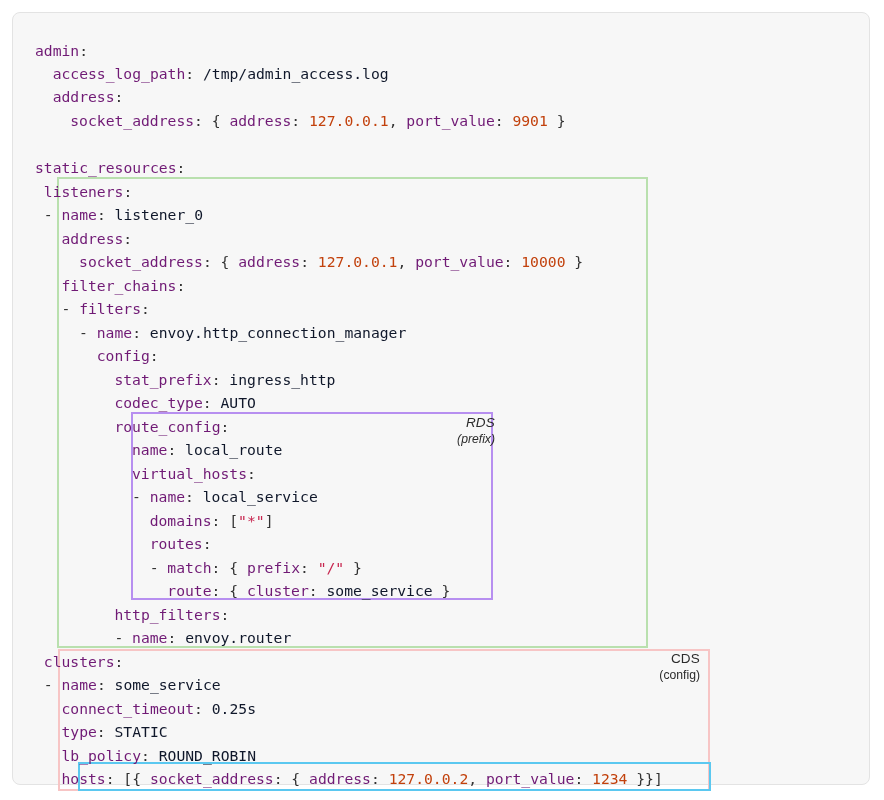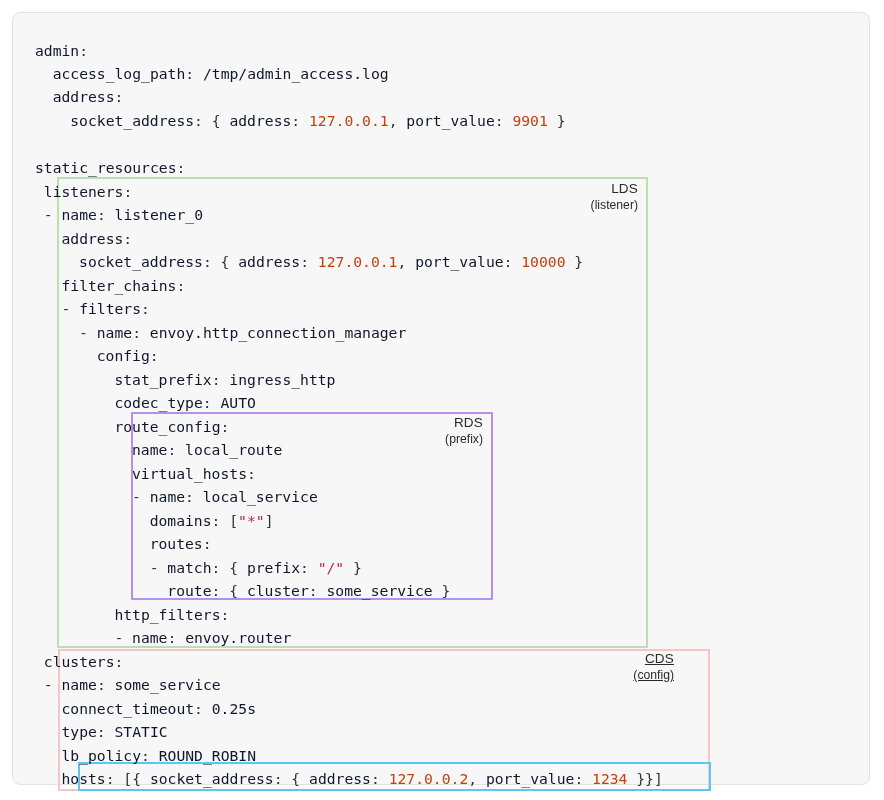--- a/index.html
+++ b/index.html
@@ -36,21 +36,21 @@
     line-height: 23.3px;
     white-space: pre;
     color: #333333;
   }
   .code-line {
     position: absolute;
     left: 22px;
     height: 23.3px;
     white-space: pre;
   }
-  .k   { color: #0f172a; margin-top: 18px; }   
+  .k   { color: #701a75; margin-top: 18px; }   
   .v   { color: #0f172a; }   
   .num { color: #c2410c; }   
   .str { color: #c7254e; }   
   .p   { color: #333333; }   
 
   
   .ann-box {
     position: absolute;
     box-sizing: border-box;
     border-width: 2px;
@@ -84,28 +84,24 @@
 </head>
 <body>
 
 <div id="config-card">
 
   <div id="box-lds" class="ann-box" style="left: 44px; top: 164px; width: 591px; height: 471px; border-color: rgb(185, 224, 174);"></div>
   <div id="box-rds" class="ann-box" style="left: 118px; top: 399px; width: 362px; height: 188px; border-color: rgb(183, 143, 240);"></div>
   <div id="box-cds" class="ann-box" style="left: 45px; top: 636px; width: 652px; height: 142px; border-color: rgb(247, 197, 197);"></div>
   <div id="box-eds" class="ann-box" style="left: 65px; top: 749px; width: 633px; height: 29px; border-color: rgb(91, 200, 240);"></div>
 
-  <div id="label-lds" class="ann-label" style="left: 470px; top: 168px; width: 155px;">
-    <span class="ann-code">LDS</span>
-    <span class="ann-sub">(listener)</span>
-  </div>
-  <div id="label-rds" class="ann-label" style="left: 320px; top: 402px; width: 150px;">
+  <div id="label-rds" class="ann-label" style="left: 332px; top: 402px; width: 150px; font-style: italic;">
     <span class="ann-code">RDS</span>
     <span class="ann-sub">(prefix)</span>
   </div>
-  <div id="label-cds" class="ann-label" style="left: 504px; top: 638px; width: 157px; text-decoration: underline;">
+  <div id="label-cds" class="ann-label" style="left: 530px; top: 638px; width: 157px;">
     <span class="ann-code">CDS</span>
     <span class="ann-sub">(config)</span>
   </div>
 
   <div id="code-layer"><div class="code-line" style="top: 26px; left: 22px;"><span class="k">admin</span><span class="p">:</span></div><div class="code-line" style="top: 49px; left: 39.64px;"><span class="k">access_log_path</span><span class="p">: </span><span class="v">/tmp/admin_access.log</span></div><div class="code-line" style="top: 72px; left: 39.64px;"><span class="k">address</span><span class="p">:</span></div><div class="code-line" style="top: 96px; left: 57.28px;"><span class="k">socket_address</span><span class="p">: { </span><span class="k">address</span><span class="p">: </span><span class="num">127.0.0.1</span><span class="p">, </span><span class="k">port_value</span><span class="p">: </span><span class="num">9901</span><span class="p"> }</span></div><div class="code-line" style="top: 119px; left: 22px;"></div><div class="code-line" style="top: 143px; left: 22px;"><span class="k">static_resources</span><span class="p">:</span></div><div class="code-line" style="top: 167px; left: 30.82px;"><span class="k">listeners</span><span class="p">:</span></div><div class="code-line" style="top: 190px; left: 30.82px;"><span class="p">- </span><span class="k">name</span><span class="p">: </span><span class="v">listener_0</span></div><div class="code-line" style="top: 214px; left: 48.46px;"><span class="k">address</span><span class="p">:</span></div><div class="code-line" style="top: 237px; left: 66.1px;"><span class="k">socket_address</span><span class="p">: { </span><span class="k">address</span><span class="p">: </span><span class="num">127.0.0.1</span><span class="p">, </span><span class="k">port_value</span><span class="p">: </span><span class="num">10000</span><span class="p"> }</span></div><div class="code-line" style="top: 261px; left: 48.46px;"><span class="k">filter_chains</span><span class="p">:</span></div><div class="code-line" style="top: 284px; left: 48.46px;"><span class="p">- </span><span class="k">filters</span><span class="p">:</span></div><div class="code-line" style="top: 308px; left: 66.1px;"><span class="p">- </span><span class="k">name</span><span class="p">: </span><span class="v">envoy.http_connection_manager</span></div><div class="code-line" style="top: 331px; left: 83.74px;"><span class="k">config</span><span class="p">:</span></div><div class="code-line" style="top: 355px; left: 101.38px;"><span class="k">stat_prefix</span><span class="p">: </span><span class="v">ingress_http</span></div><div class="code-line" style="top: 378px; left: 101.38px;"><span class="k">codec_type</span><span class="p">: </span><span class="v">AUTO</span></div><div class="code-line" style="top: 402px; left: 101.38px;"><span class="k">route_config</span><span class="p">:</span></div><div class="code-line" style="top: 425px; left: 119.02px;"><span class="k">name</span><span class="p">: </span><span class="v">local_route</span></div><div class="code-line" style="top: 449px; left: 119.02px;"><span class="k">virtual_hosts</span><span class="p">:</span></div><div class="code-line" style="top: 472px; left: 119.02px;"><span class="p">- </span><span class="k">name</span><span class="p">: </span><span class="v">local_service</span></div><div class="code-line" style="top: 496px; left: 136.66px;"><span class="k">domains</span><span class="p">: [</span><span class="str">"*"</span><span class="p">]</span></div><div class="code-line" style="top: 519px; left: 136.66px;"><span class="k">routes</span><span class="p">:</span></div><div class="code-line" style="top: 543px; left: 136.66px;"><span class="p">- </span><span class="k">match</span><span class="p">: { </span><span class="k">prefix</span><span class="p">: </span><span class="str">"/"</span><span class="p"> }</span></div><div class="code-line" style="top: 566px; left: 154.3px;"><span class="k">route</span><span class="p">: { </span><span class="k">cluster</span><span class="p">: </span><span class="v">some_service</span><span class="p"> }</span></div><div class="code-line" style="top: 590px; left: 101.38px;"><span class="k">http_filters</span><span class="p">:</span></div><div class="code-line" style="top: 613px; left: 101.38px;"><span class="p">- </span><span class="k">name</span><span class="p">: </span><span class="v">envoy.router</span></div><div class="code-line" style="top: 637px; left: 30.82px;"><span class="k">clusters</span><span class="p">:</span></div><div class="code-line" style="top: 660px; left: 30.82px;"><span class="p">- </span><span class="k">name</span><span class="p">: </span><span class="v">some_service</span></div><div class="code-line" style="top: 684px; left: 48.46px;"><span class="k">connect_timeout</span><span class="p">: </span><span class="v">0.25s</span></div><div class="code-line" style="top: 707px; left: 48.46px;"><span class="k">type</span><span class="p">: </span><span class="v">STATIC</span></div><div class="code-line" style="top: 731px; left: 48.46px;"><span class="k">lb_policy</span><span class="p">: </span><span class="v">ROUND_ROBIN</span></div><div class="code-line" style="top: 754px; left: 48.46px;"><span class="k">hosts</span><span class="p">: [{ </span><span class="k">socket_address</span><span class="p">: { </span><span class="k">address</span><span class="p">: </span><span class="num">127.0.0.2</span><span class="p">, </span><span class="k">port_value</span><span class="p">: </span><span class="num">1234</span><span class="p"> }}]</span></div></div>
 
 </div>
 
 </body></html>

